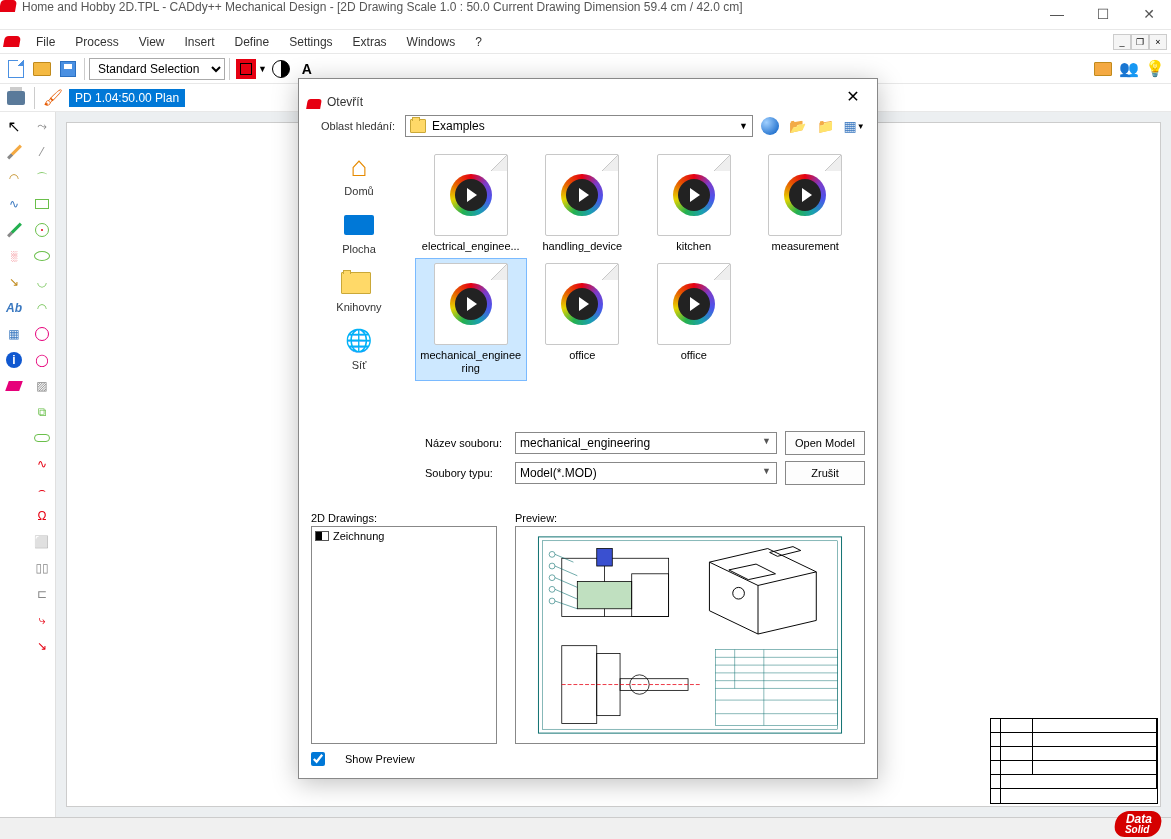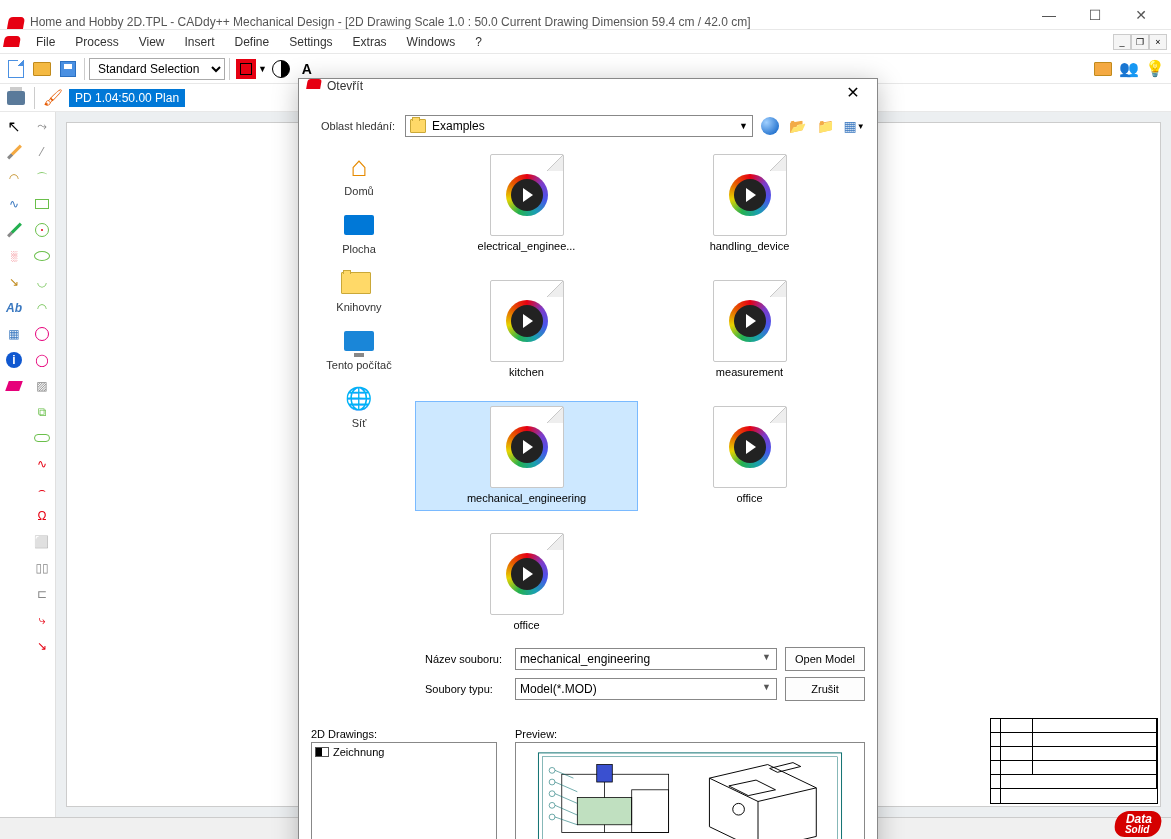--- a/index.html
+++ b/index.html
@@ -1,19 +1,19 @@
 <!DOCTYPE html>
 <html><head>
 <meta charset="utf-8">
 <style>
 * { box-sizing: border-box; margin: 0; padding: 0; font-family: "Segoe UI", Tahoma, sans-serif; }
 body { width: 1171px; height: 839px; background: #fff; overflow: hidden; position: relative; font-size: 12px; }
 
 
-.titlebar { height: 30px; background: #fff; display: flex; align-items: flex-end; padding: 0 8px; border-bottom: 1px solid #e8e8e8; }
+.titlebar { height: 30px; background: #fff; display: flex; align-items: flex-start; padding: 0 0; border-bottom: 1px solid #e8e8e8; }
 .titlebar .app-icon { width: 16px; height: 12px; background: linear-gradient(to bottom, #e60012 0%, #e60012 100%); border-radius: 4px 4px 0 0; transform: skewX(-10deg); margin-right: 6px; }
 .titlebar .title { color: #555; font-size: 12px; flex: 1; }
 .titlebar .win-controls { display: flex; gap: 2px; }
 .titlebar .win-btn { width: 44px; height: 28px; display: flex; align-items: center; justify-content: center; color: #555; font-size: 14px; }
 
 
 .menubar { height: 24px; display: flex; align-items: center; padding: 0 4px; border-bottom: 1px solid #e8e8e8; }
 .menubar .app-icon { width: 16px; height: 11px; background: #e60012; border-radius: 4px 4px 0 0; transform: skewX(-10deg); margin-right: 6px; }
 .menubar .menu-item { padding: 3px 10px; color: #333; font-size: 12px; }
 
@@ -37,39 +37,39 @@
 .vtoolbar { width: 28px; display: flex; flex-direction: column; gap: 0; padding: 1px; }
 .vtb-btn { width: 26px; height: 26px; display: flex; align-items: center; justify-content: center; border: 1px solid transparent; }
 
 .canvas-area { flex: 1; background: #eceff1; position: relative; }
 .drawing-canvas { position: absolute; inset: 10px; background: #fff; border: 1px solid #ccc; }
 
 .statusbar { position: absolute; left: 0; right: 0; bottom: 0; height: 22px; background: #f0f0f0; border-top: 1px solid #ccc; display: flex; align-items: center; padding: 0 8px; }
 
 
 .dialog-overlay { position: absolute; top: 78px; left: 298px; width: 580px; background: #fff; border: 1px solid #888; box-shadow: 0 4px 24px rgba(0,0,0,.25); z-index: 100; }
-.dlg-title { height: 30px; display: flex; align-items: flex-start; padding: 0 8px; }
+.dlg-title { height: 30px; display: flex; align-items: flex-end; padding: 0 8px; }
 .dlg-title .app-icon { width: 14px; height: 10px; background: #e60012; border-radius: 3px 3px 0 0; transform: skewX(-10deg); margin-right: 6px; }
 .dlg-title .t { font-size: 12px; color: #333; flex: 1; }
 .dlg-close { width: 32px; height: 26px; display: flex; align-items: center; justify-content: center; font-size: 16px; }
 
 .dlg-body { padding: 6px 12px 12px 12px; }
 .dlg-nav { display: flex; align-items: center; gap: 6px; margin-bottom: 8px; }
 .dlg-nav-label { width: 88px; font-size: 11px; color: #333; text-align: right; padding-right: 4px; }
 .folder-select { flex: 1; height: 22px; border: 1px solid #888; display: flex; align-items: center; padding: 0 4px; font-size: 12px; }
 .folder-icon { width: 16px; height: 14px; background: #ffd968; border: 1px solid #caa838; border-radius: 1px; margin-right: 6px; position: relative; }
 .folder-icon::before { content: ''; position: absolute; top: -3px; left: 1px; width: 6px; height: 3px; background: #ffd968; border: 1px solid #caa838; border-bottom: none; }
 .nav-icon-btn { width: 22px; height: 22px; display: flex; align-items: center; justify-content: center; font-size: 14px; }
 
 .dlg-middle { display: flex; gap: 4px; }
 .places-bar { width: 96px; display: flex; flex-direction: column; gap: 8px; align-items: center; padding: 4px 0; }
 .place-item { width: 88px; text-align: center; font-size: 11px; color: #333; cursor: pointer; padding: 2px; }
 .place-icon { width: 36px; height: 32px; margin: 0 auto 2px; display: flex; align-items: center; justify-content: center; }
 
-.file-list { flex: 1; min-height: 280px; display: grid; grid-template-columns: repeat(2, 1fr); gap: 17px 0; align-content: start; padding: 4px; }
+.file-list { flex: 1; min-height: 280px; display: grid; grid-template-columns: repeat(4, 1fr); gap: 0 0; align-content: start; padding: 4px; }
 .file-item { text-align: center; font-size: 11px; padding: 4px; border: 1px solid transparent; cursor: pointer; }
 .file-item.selected { background: #cde8ff; border-color: #7abaff; }
 .file-thumb { width: 74px; height: 82px; margin: 0 auto 4px; background: #fff; border: 1px solid #c8c8c8; border-radius: 2px; position: relative; display: flex; align-items: center; justify-content: center; }
 .file-thumb::before { content: ''; position: absolute; top: 0; right: 0; width: 16px; height: 16px; background: linear-gradient(135deg, #fff 48%, #c8c8c8 50%, #eee 52%); }
 .play-circle { width: 42px; height: 42px; border-radius: 50%; background: conic-gradient(#e60012, #7d3bc8, #4a55ec, #1aa0b0, #24b050, #e6d300, #e65a00, #e60012); display: flex; align-items: center; justify-content: center; }
 .play-inner { width: 32px; height: 32px; border-radius: 50%; background: #222; display: flex; align-items: center; justify-content: center; }
 .play-tri { width: 0; height: 0; border-left: 10px solid #fff; border-top: 7px solid transparent; border-bottom: 7px solid transparent; margin-left: 3px; }
 .file-label { word-break: break-word; line-height: 1.2; }
 
 .dlg-fields { margin-top: 6px; display: grid; grid-template-columns: 96px 1fr 80px; gap: 6px 8px; align-items: center; }
@@ -395,28 +395,20 @@
           <div>Plocha</div>
         </div>
         <div class="place-item">
           <div class="place-icon">
               <div class="folder-icon" style="width:30px;height:22px"></div>
             </div>
           <div>Knihovny</div>
         </div>
         <div class="place-item">
           <div class="place-icon">
-              <span style="width:30px;height:20px;background:#1a86d8;border-radius:2px;display:block;position:relative">
-                <span style="position:absolute;bottom:-6px;left:10px;width:10px;height:4px;background:#888"></span>
-              </span>
-            </div>
-          <div>Tento počítač</div>
-        </div>
-        <div class="place-item">
-          <div class="place-icon">
               <span style="font-size:22px;color:#1a86d8">🌐</span>
             </div>
           <div>Síť</div>
         </div>
       </div>
 
       <div style="flex:1">
         <div class="file-list">
 
         <div class="file-item">

